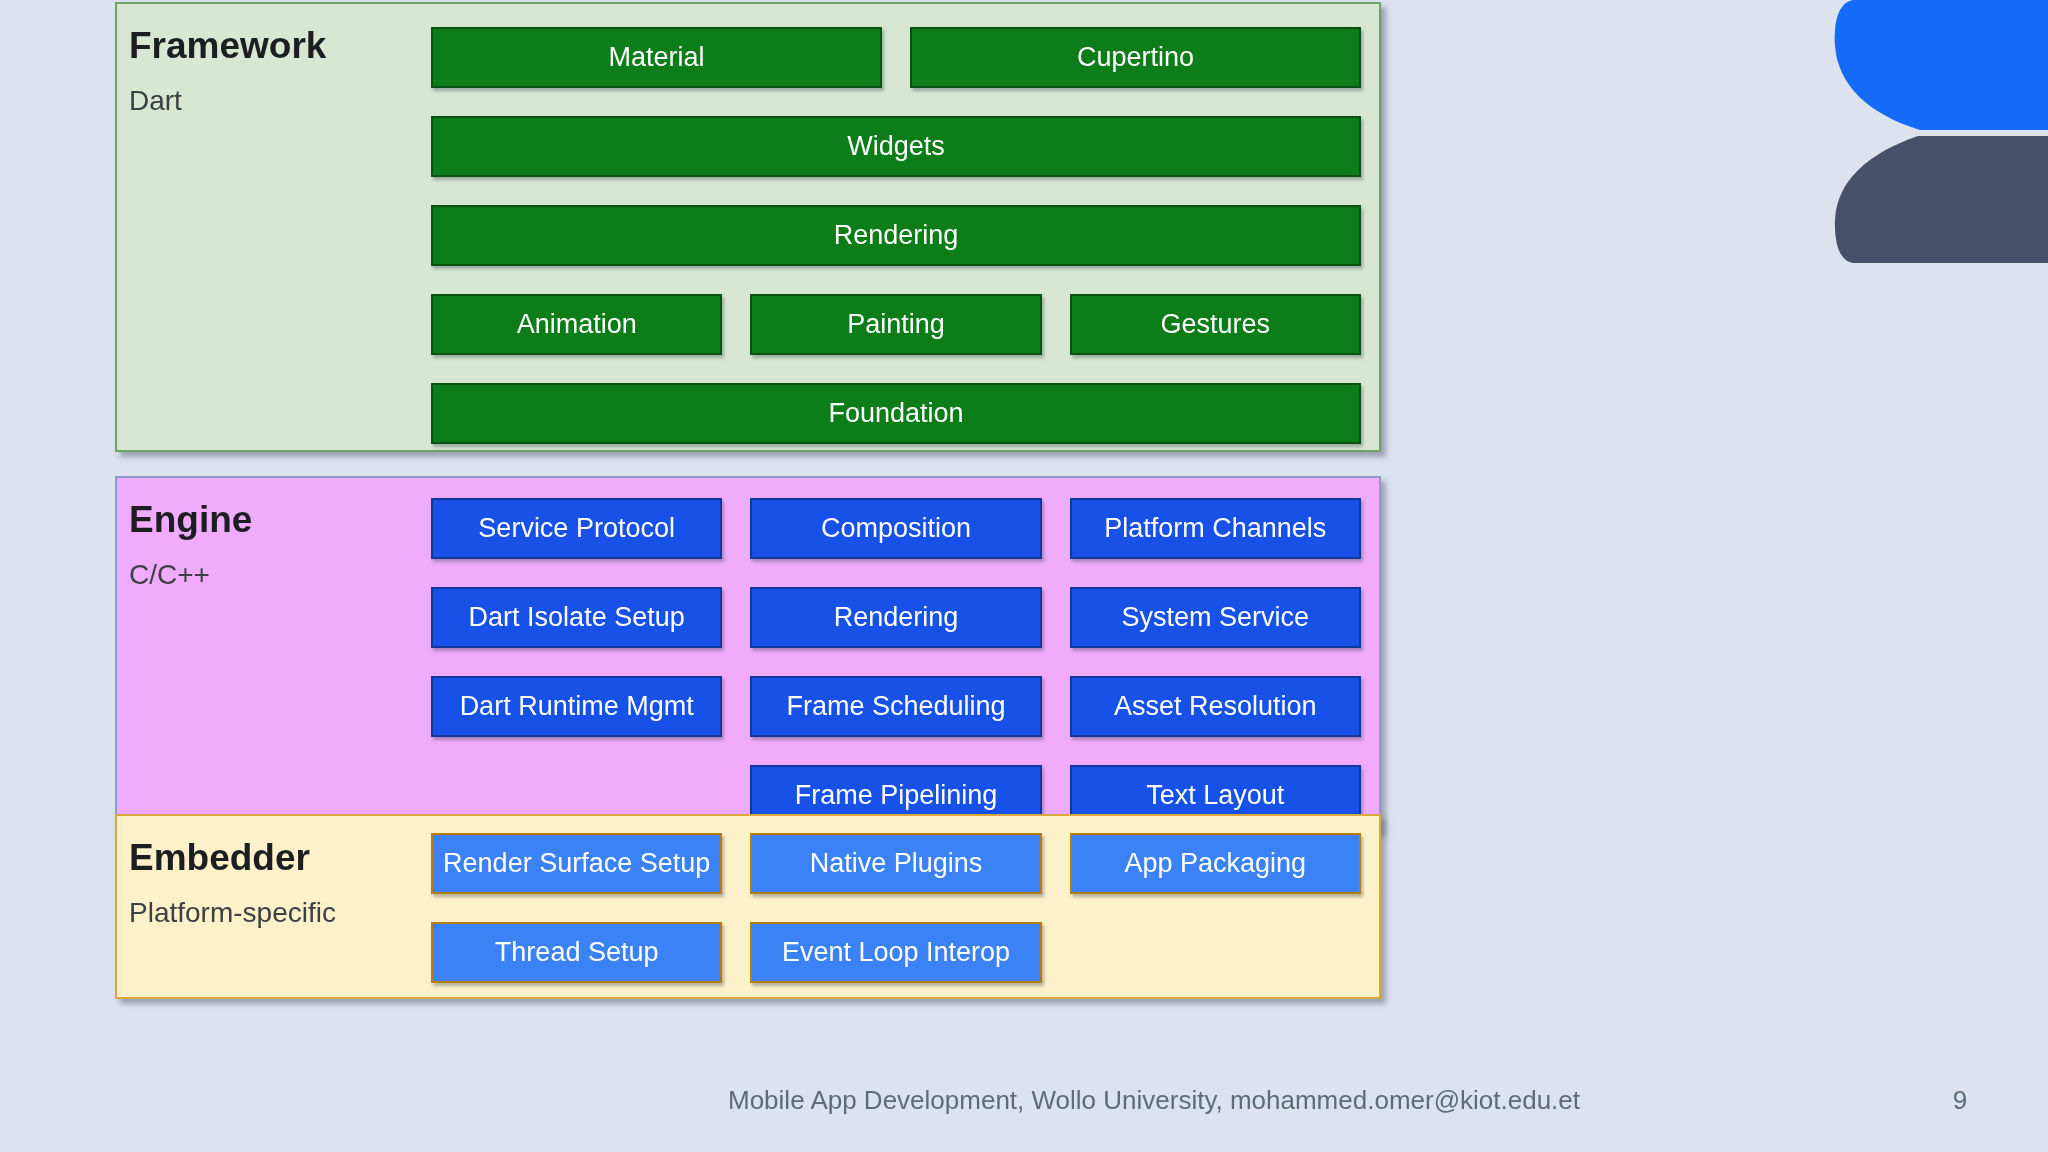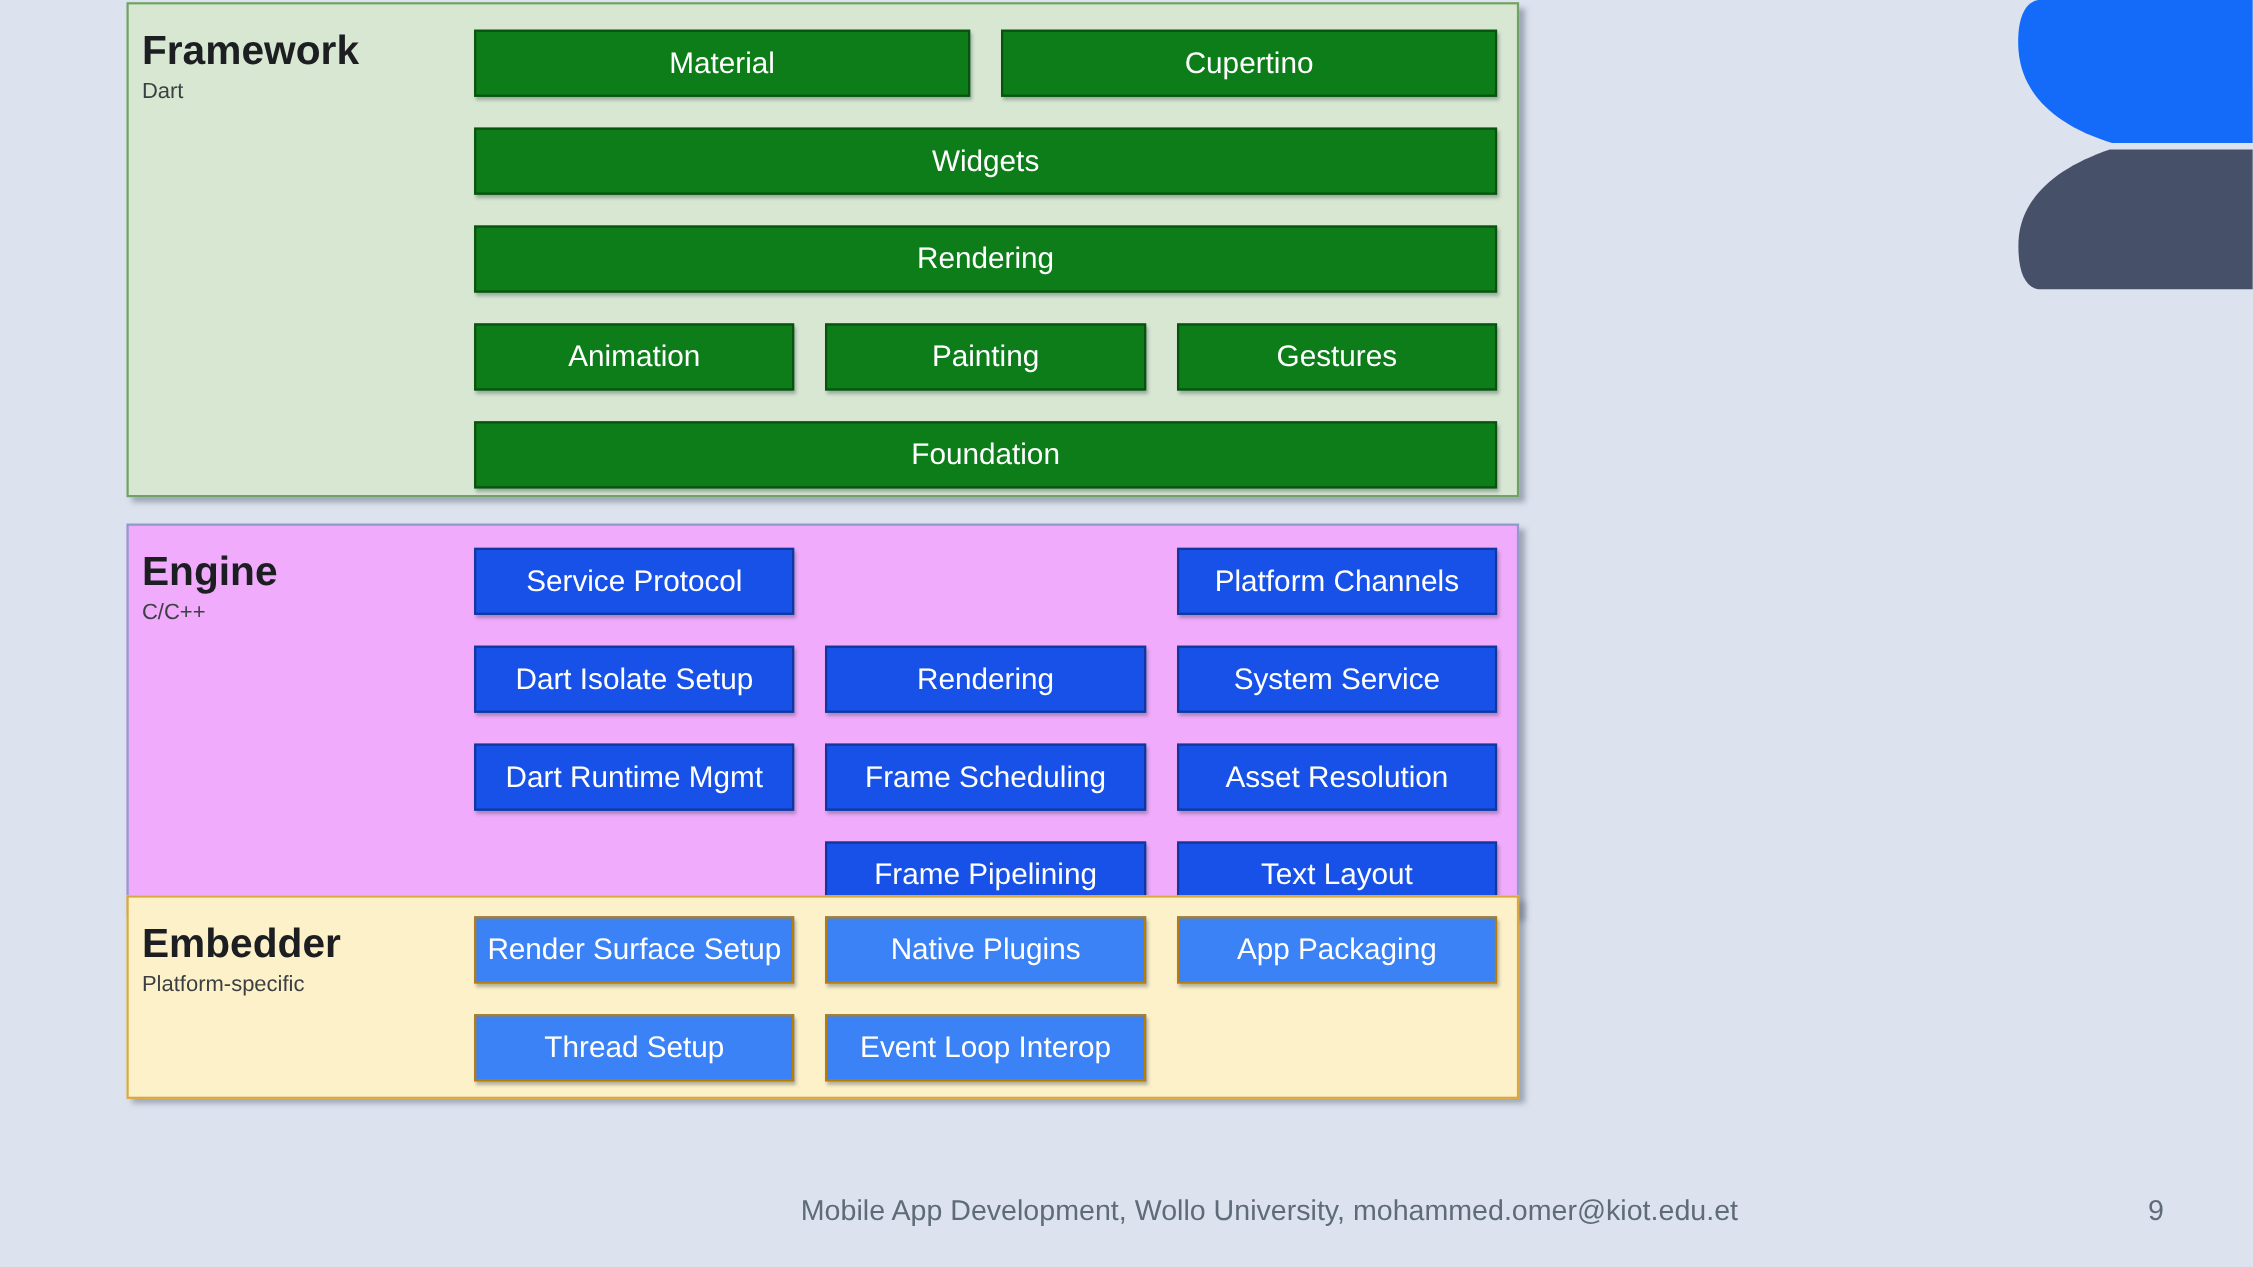--- a/index.html
+++ b/index.html
@@ -13,21 +13,21 @@
     position:absolute;left:115px;width:1262px;
     border:2px solid;box-sizing:content-box;
     box-shadow:5px 5px 5px rgba(105,115,135,0.55);
   }
   .box-framework{top:2px;height:446px;background:#d7e7d2;border-color:#6fa265;}
   .box-engine{top:476px;height:352px;background:#f0abfc;border-color:#8e9cc9;}
   .box-embedder{top:814px;height:181px;background:#fdf1ca;border-color:#d9a73f;}
 
   .title-block{position:absolute;left:12px;top:20px;}
   .layer-title{font-size:37px;font-weight:bold;color:#1c1e21;line-height:1.2;}
-  .layer-subtitle{font-size:20px;color:#3c4043;line-height:1.35;margin-top:2px;}
+  .layer-subtitle{font-size:28px;color:#3c4043;line-height:1.35;margin-top:14px;}
 
   
   .grid{
     position:absolute;left:314px;width:930px;
     display:grid;grid-template-columns:repeat(6,1fr);
     column-gap:21px;row-gap:24px;grid-auto-rows:61px;gap:28px;
   }
   .grid-framework{top:23px;}
   .grid-engine{top:20px;}
   .grid-embedder{top:17px;}
@@ -81,20 +81,21 @@
   </div>
 </div>
 
 <div class="layer-box box-engine">
   <div class="title-block">
     <div class="layer-title">Engine</div>
     <div class="layer-subtitle">C/C++</div>
   </div>
   <div class="grid grid-engine">
     <div class="block blue c-t1 r1">Service Protocol</div>
+    <div class="block blue c-t2 r1">Composition</div>
     <div class="block blue c-t3 r1">Platform Channels</div>
     <div class="block blue c-t1 r2">Dart Isolate Setup</div>
     <div class="block blue c-t2 r2">Rendering</div>
     <div class="block blue c-t3 r2">System Service</div>
     <div class="block blue c-t1 r3">Dart Runtime Mgmt</div>
     <div class="block blue c-t3 r3">Asset Resolution</div>
     <div class="block blue c-t2 r3">Frame Scheduling</div>
     <div class="block blue c-t2 r4">Frame Pipelining</div>
     <div class="block blue c-t3 r4">Text Layout</div>
   </div>

